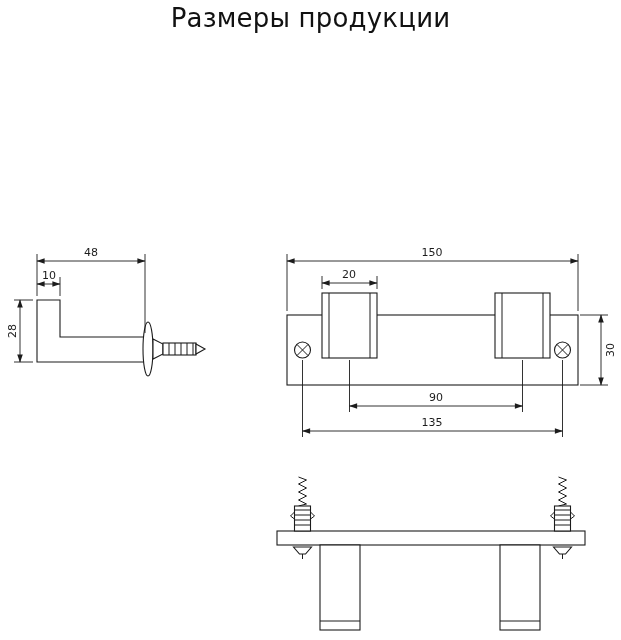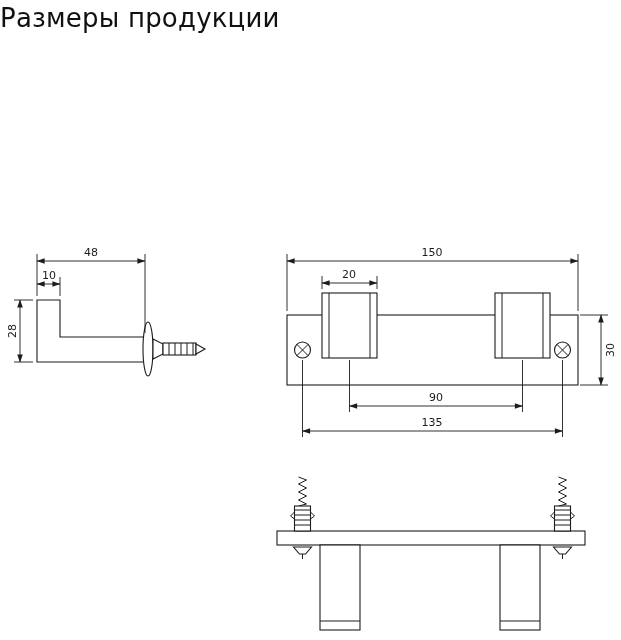--- a/index.html
+++ b/index.html
@@ -1,21 +1,21 @@
 <!DOCTYPE html>
 <html><head>
 <meta charset="utf-8">
 <style>
   html,body{margin:0;padding:0;background:#ffffff;}
   .page{
     position:relative;width:621px;height:640px;background:#ffffff;
     font-family:"DejaVu Sans","Liberation Sans",sans-serif;overflow:hidden;
   }
   .title{
-    position:absolute;top:3px;left:0;width:100%;text-align:left;
+    position:absolute;top:3px;left:0;width:100%;text-align:center;
     font-size:26px;font-weight:500;color:#111111;letter-spacing:.2px;
   }
   svg{position:absolute;top:0;left:0;}
   .part{fill:#ffffff;stroke:#1c1c1c;stroke-width:1.1;stroke-linejoin:miter;}
   .ln{fill:none;stroke:#1c1c1c;stroke-width:1;}
   .thin{fill:none;stroke:#1c1c1c;stroke-width:.9;}
   .dim{fill:none;stroke:#1c1c1c;stroke-width:.9;}
   .dimtext{font-size:11px;fill:#1c1c1c;}
 </style>
 </head>

